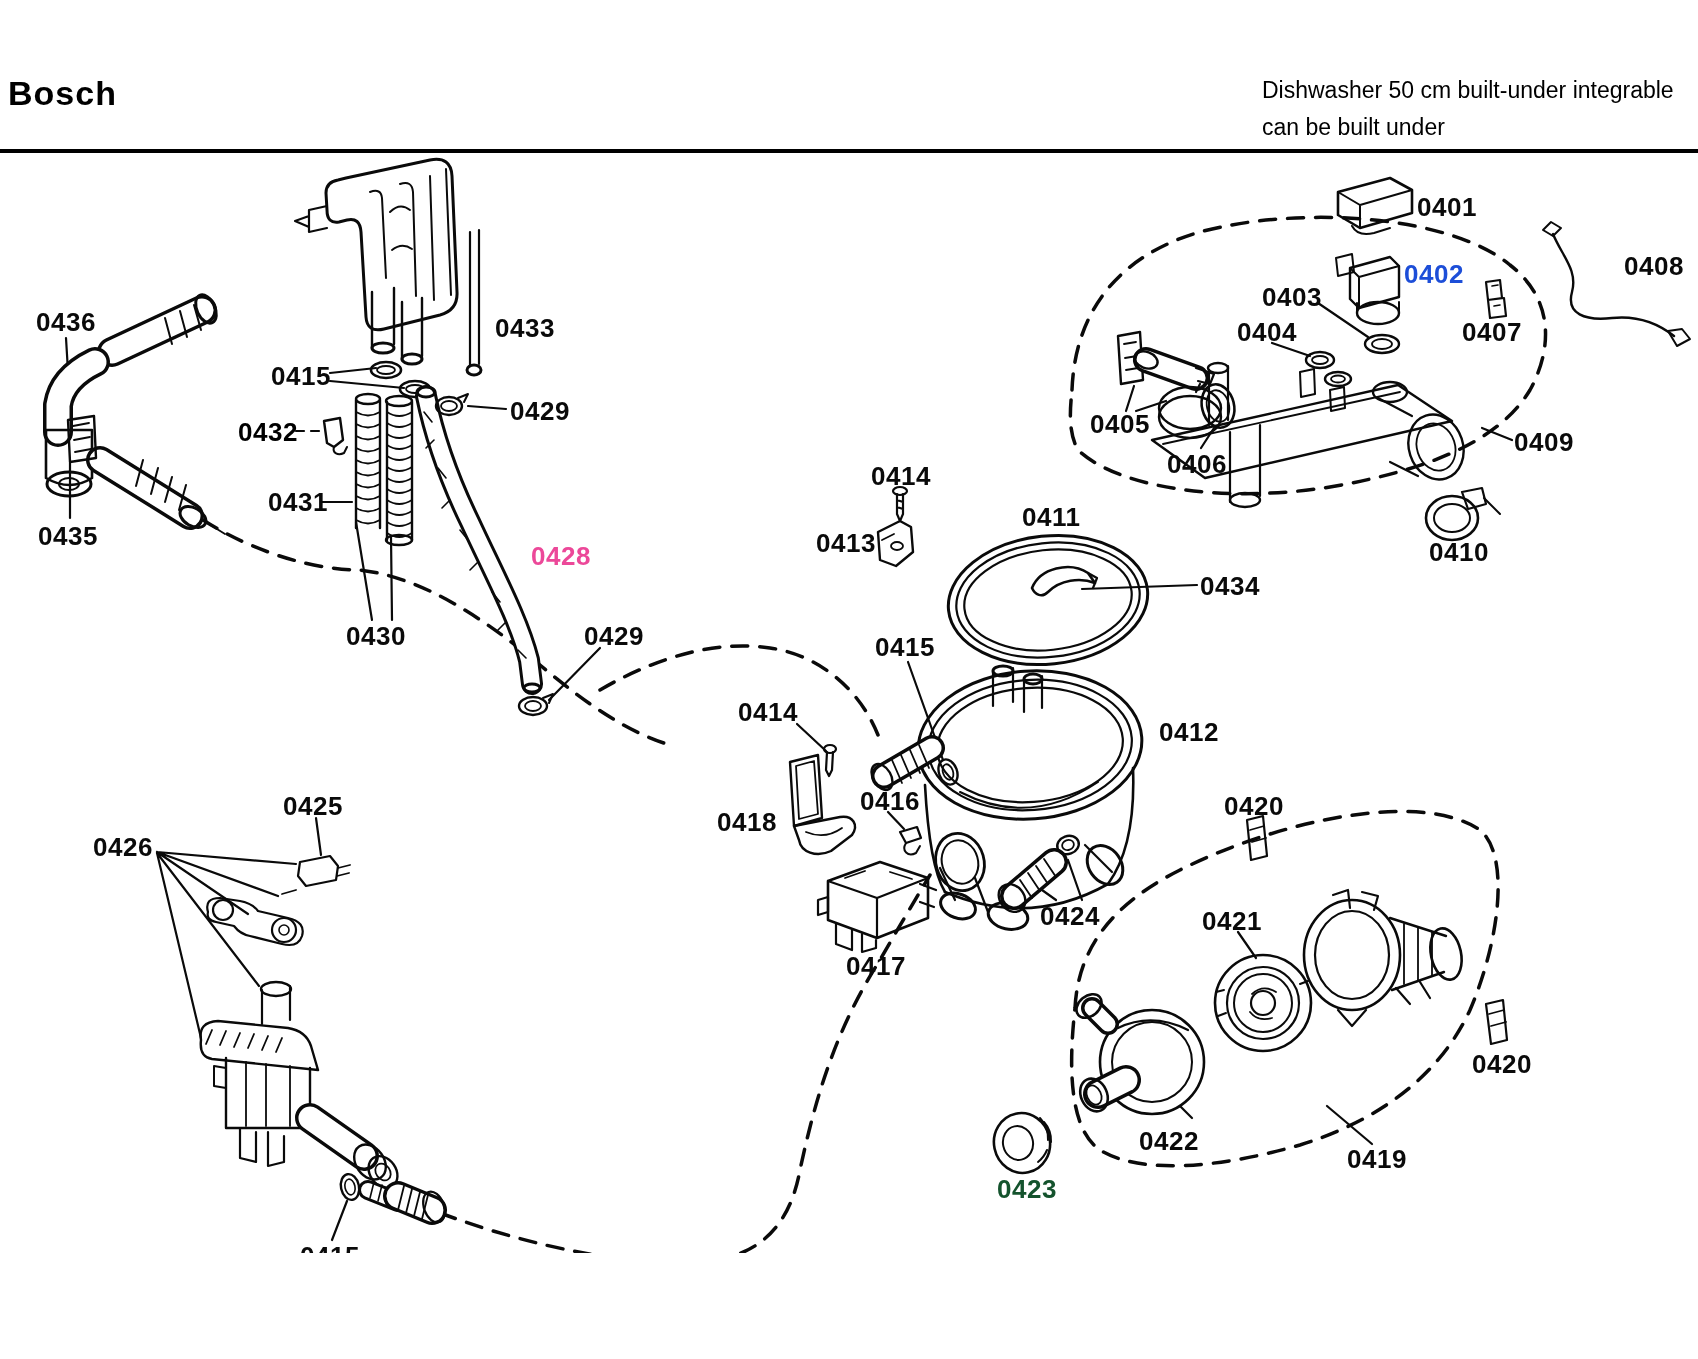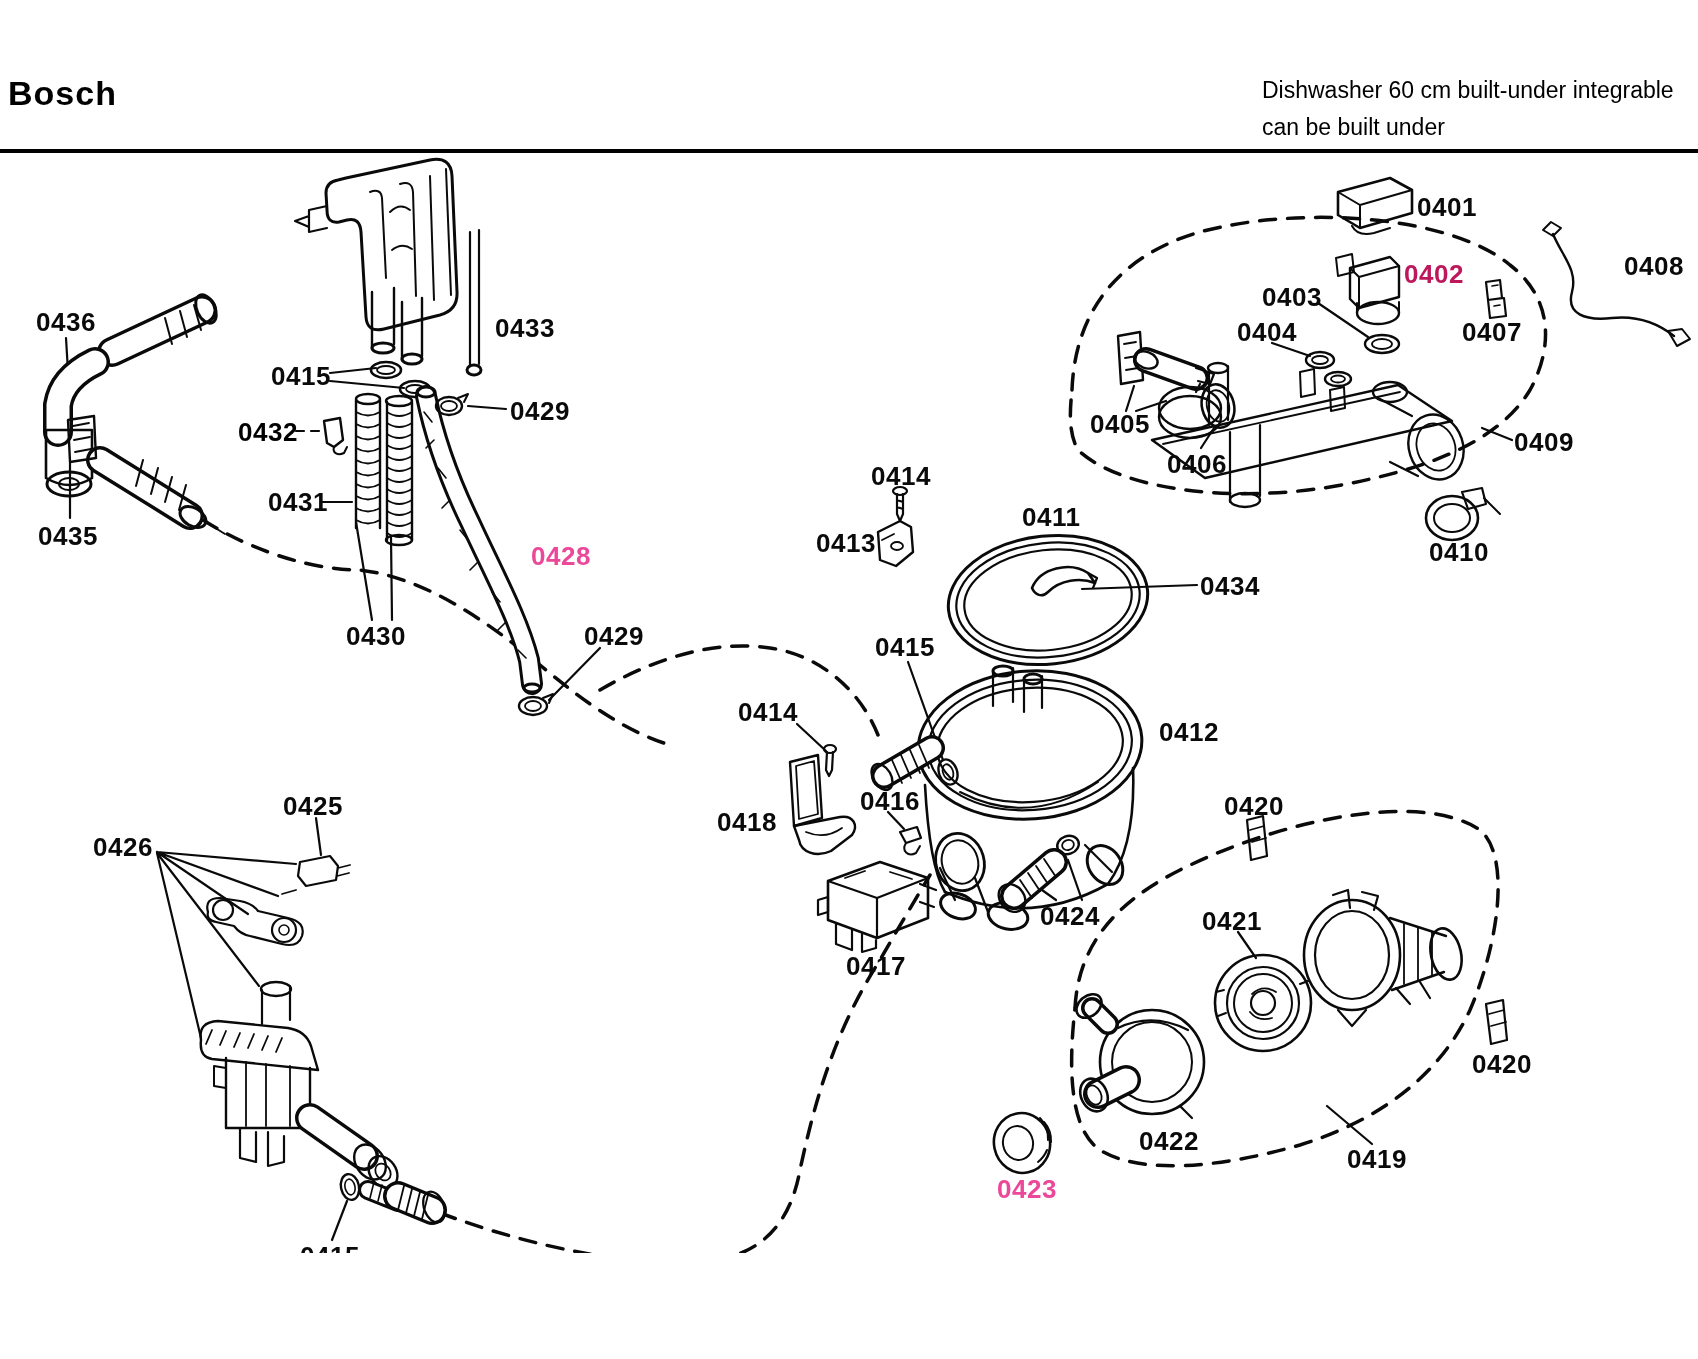--- a/index.html
+++ b/index.html
@@ -369,28 +369,28 @@
       <path d="M374,1182 L370,1198 M382,1185 L378,1201 M390,1188 L386,1204" stroke-width="1.6"></path>
       <path d="M398,1196 L432,1210" stroke-width="30"></path>
       <path d="M398,1196 L432,1210" stroke="#fff" stroke-width="23"></path>
       <path d="M404,1186 L398,1210 M412,1189 L406,1213 M420,1192 L414,1216 M428,1195 L422,1219" stroke-width="1.8"></path>
       <ellipse cx="434" cy="1207" rx="10" ry="16" transform="rotate(-20 434 1207)"></ellipse>
     </g>
   </svg>
 
   <div class="brand">Bosch</div>
   <div class="doc-title">
-    <div>Dishwasher 60 cm built-under integrable</div>
+    <div>Dishwasher 50 cm built-under integrable</div>
     <div>can be built under</div>
   </div>
   <div class="rule"></div>
 
   <div id="labels-layer">
       <div class="part-label" style="left: 1417px; top: 192px; color: rgb(10, 10, 10);">0401</div>
-      <div class="part-label" style="left: 1404px; top: 259px; color: #be185d;">0402</div>
+      <div class="part-label" style="left: 1404px; top: 259px; color: #1d4ed8;">0402</div>
       <div class="part-label" style="left: 1262px; top: 282px; color: rgb(10, 10, 10);">0403</div>
       <div class="part-label" style="left: 1237px; top: 317px; color: rgb(10, 10, 10);">0404</div>
       <div class="part-label" style="left: 1090px; top: 409px; color: rgb(10, 10, 10);">0405</div>
       <div class="part-label" style="left: 1167px; top: 449px; color: rgb(10, 10, 10);">0406</div>
       <div class="part-label" style="left: 1462px; top: 317px; color: rgb(10, 10, 10);">0407</div>
       <div class="part-label" style="left: 1624px; top: 251px; color: rgb(10, 10, 10);">0408</div>
       <div class="part-label" style="left: 1514px; top: 427px; color: rgb(10, 10, 10); text-align: center;">0409</div>
       <div class="part-label" style="left: 1429px; top: 537px; color: rgb(10, 10, 10);">0410</div>
       <div class="part-label" style="left: 1022px; top: 502px; color: rgb(10, 10, 10);">0411</div>
       <div class="part-label" style="left: 1159px; top: 717px; color: rgb(10, 10, 10);">0412</div>
@@ -401,21 +401,21 @@
       <div class="part-label" style="left: 875px; top: 632px; color: rgb(10, 10, 10);">0415</div>
       <div class="part-label" style="left: 300px; top: 1241px; color: rgb(10, 10, 10);">0415</div>
       <div class="part-label" style="left: 860px; top: 786px; color: rgb(10, 10, 10);">0416</div>
       <div class="part-label" style="left: 846px; top: 951px; color: rgb(10, 10, 10);">0417</div>
       <div class="part-label" style="left: 717px; top: 807px; color: rgb(10, 10, 10);">0418</div>
       <div class="part-label" style="left: 1347px; top: 1144px; color: rgb(10, 10, 10);">0419</div>
       <div class="part-label" style="left: 1224px; top: 791px; color: rgb(10, 10, 10);">0420</div>
       <div class="part-label" style="left: 1472px; top: 1049px; color: rgb(10, 10, 10);">0420</div>
       <div class="part-label" style="left: 1202px; top: 906px; color: rgb(10, 10, 10);">0421</div>
       <div class="part-label" style="left: 1139px; top: 1126px; color: rgb(10, 10, 10);">0422</div>
-      <div class="part-label" style="left: 997px; top: 1174px; color: #ec4899;">0423</div>
+      <div class="part-label" style="left: 997px; top: 1174px; color: #14532d;">0423</div>
       <div class="part-label" style="left: 1040px; top: 901px; color: rgb(10, 10, 10);">0424</div>
       <div class="part-label" style="left: 283px; top: 791px; color: rgb(10, 10, 10);">0425</div>
       <div class="part-label" style="left: 93px; top: 832px; color: rgb(10, 10, 10);">0426</div>
       <div class="part-label" style="left: 531px; top: 541px; color: #ec4899;">0428</div>
       <div class="part-label" style="left: 510px; top: 396px; color: rgb(10, 10, 10);">0429</div>
       <div class="part-label" style="left: 584px; top: 621px; color: rgb(10, 10, 10);">0429</div>
       <div class="part-label" style="left: 346px; top: 621px; color: rgb(10, 10, 10);">0430</div>
       <div class="part-label" style="left: 268px; top: 487px; color: rgb(10, 10, 10);">0431</div>
       <div class="part-label" style="left: 238px; top: 417px; color: #000000;">0432</div>
       <div class="part-label" style="left: 495px; top: 289px; color: rgb(10, 10, 10); margin-top: 24px;">0433</div>

